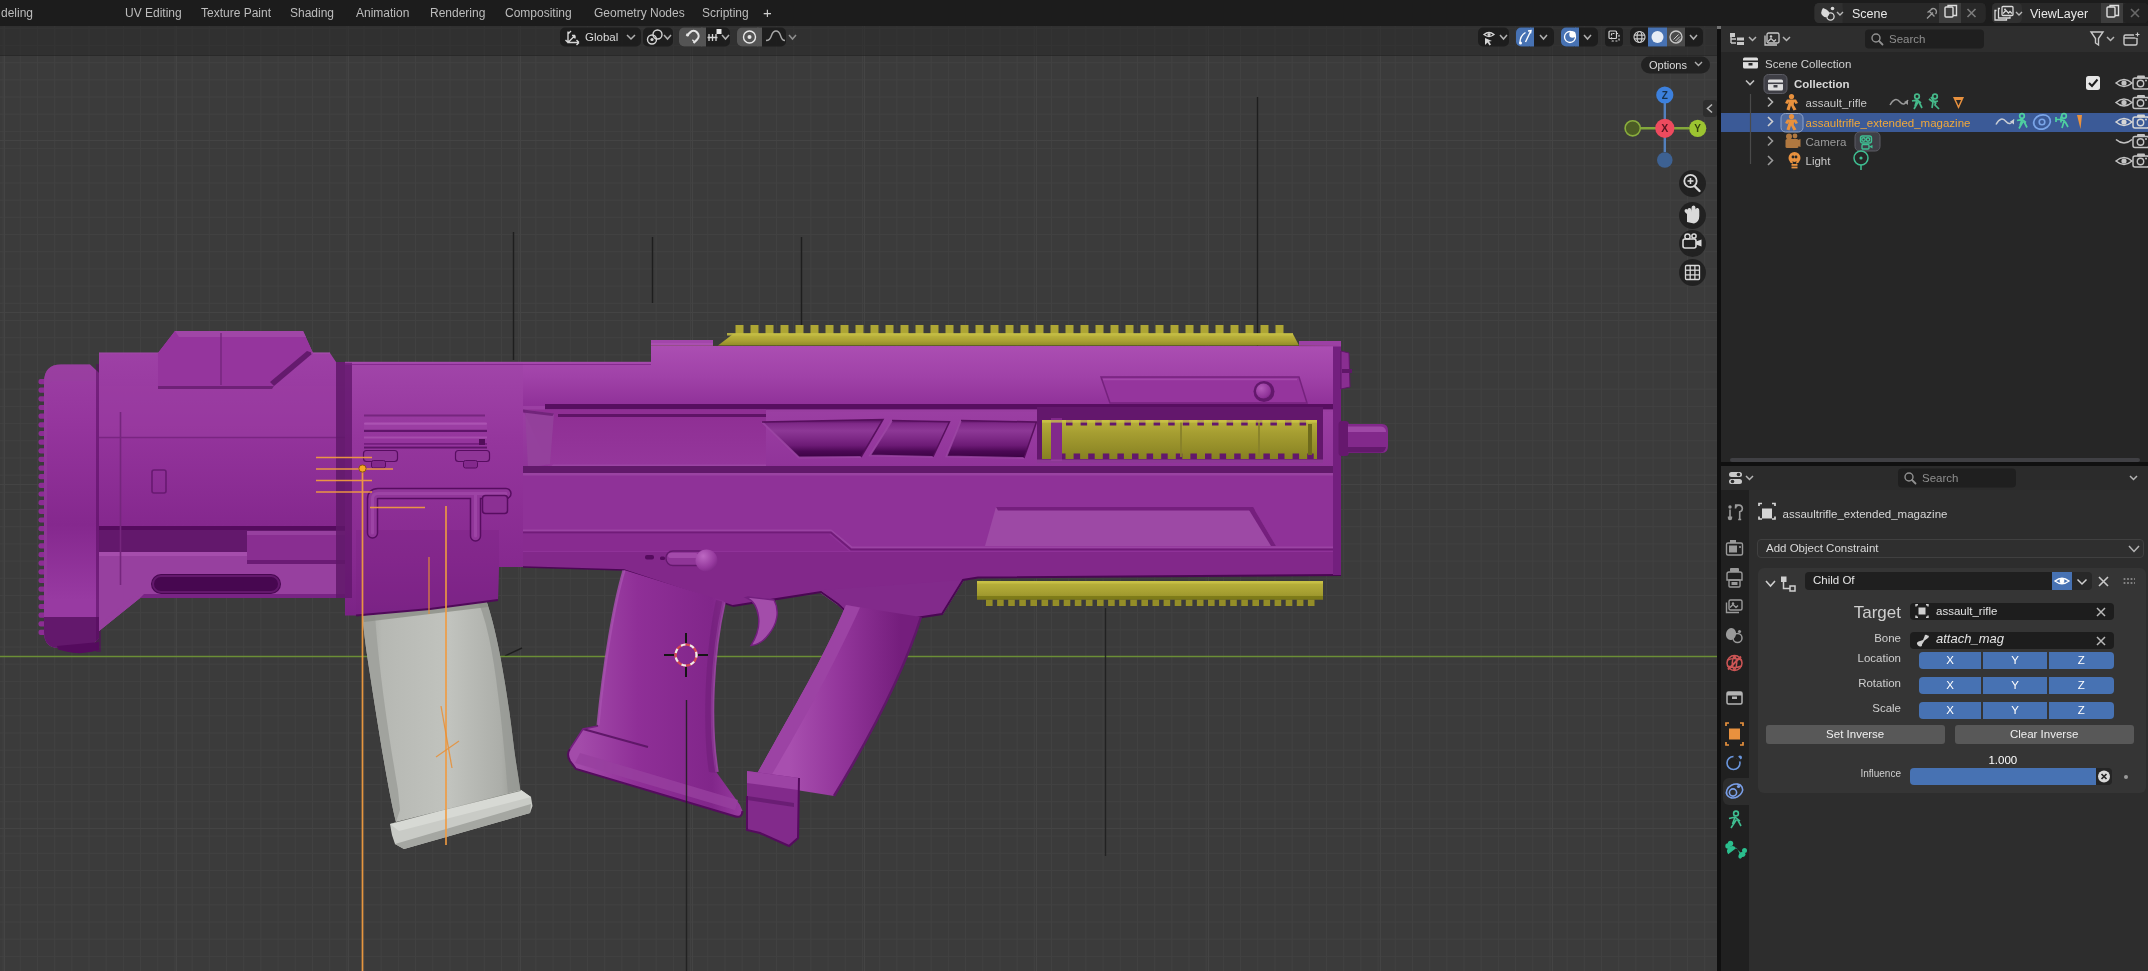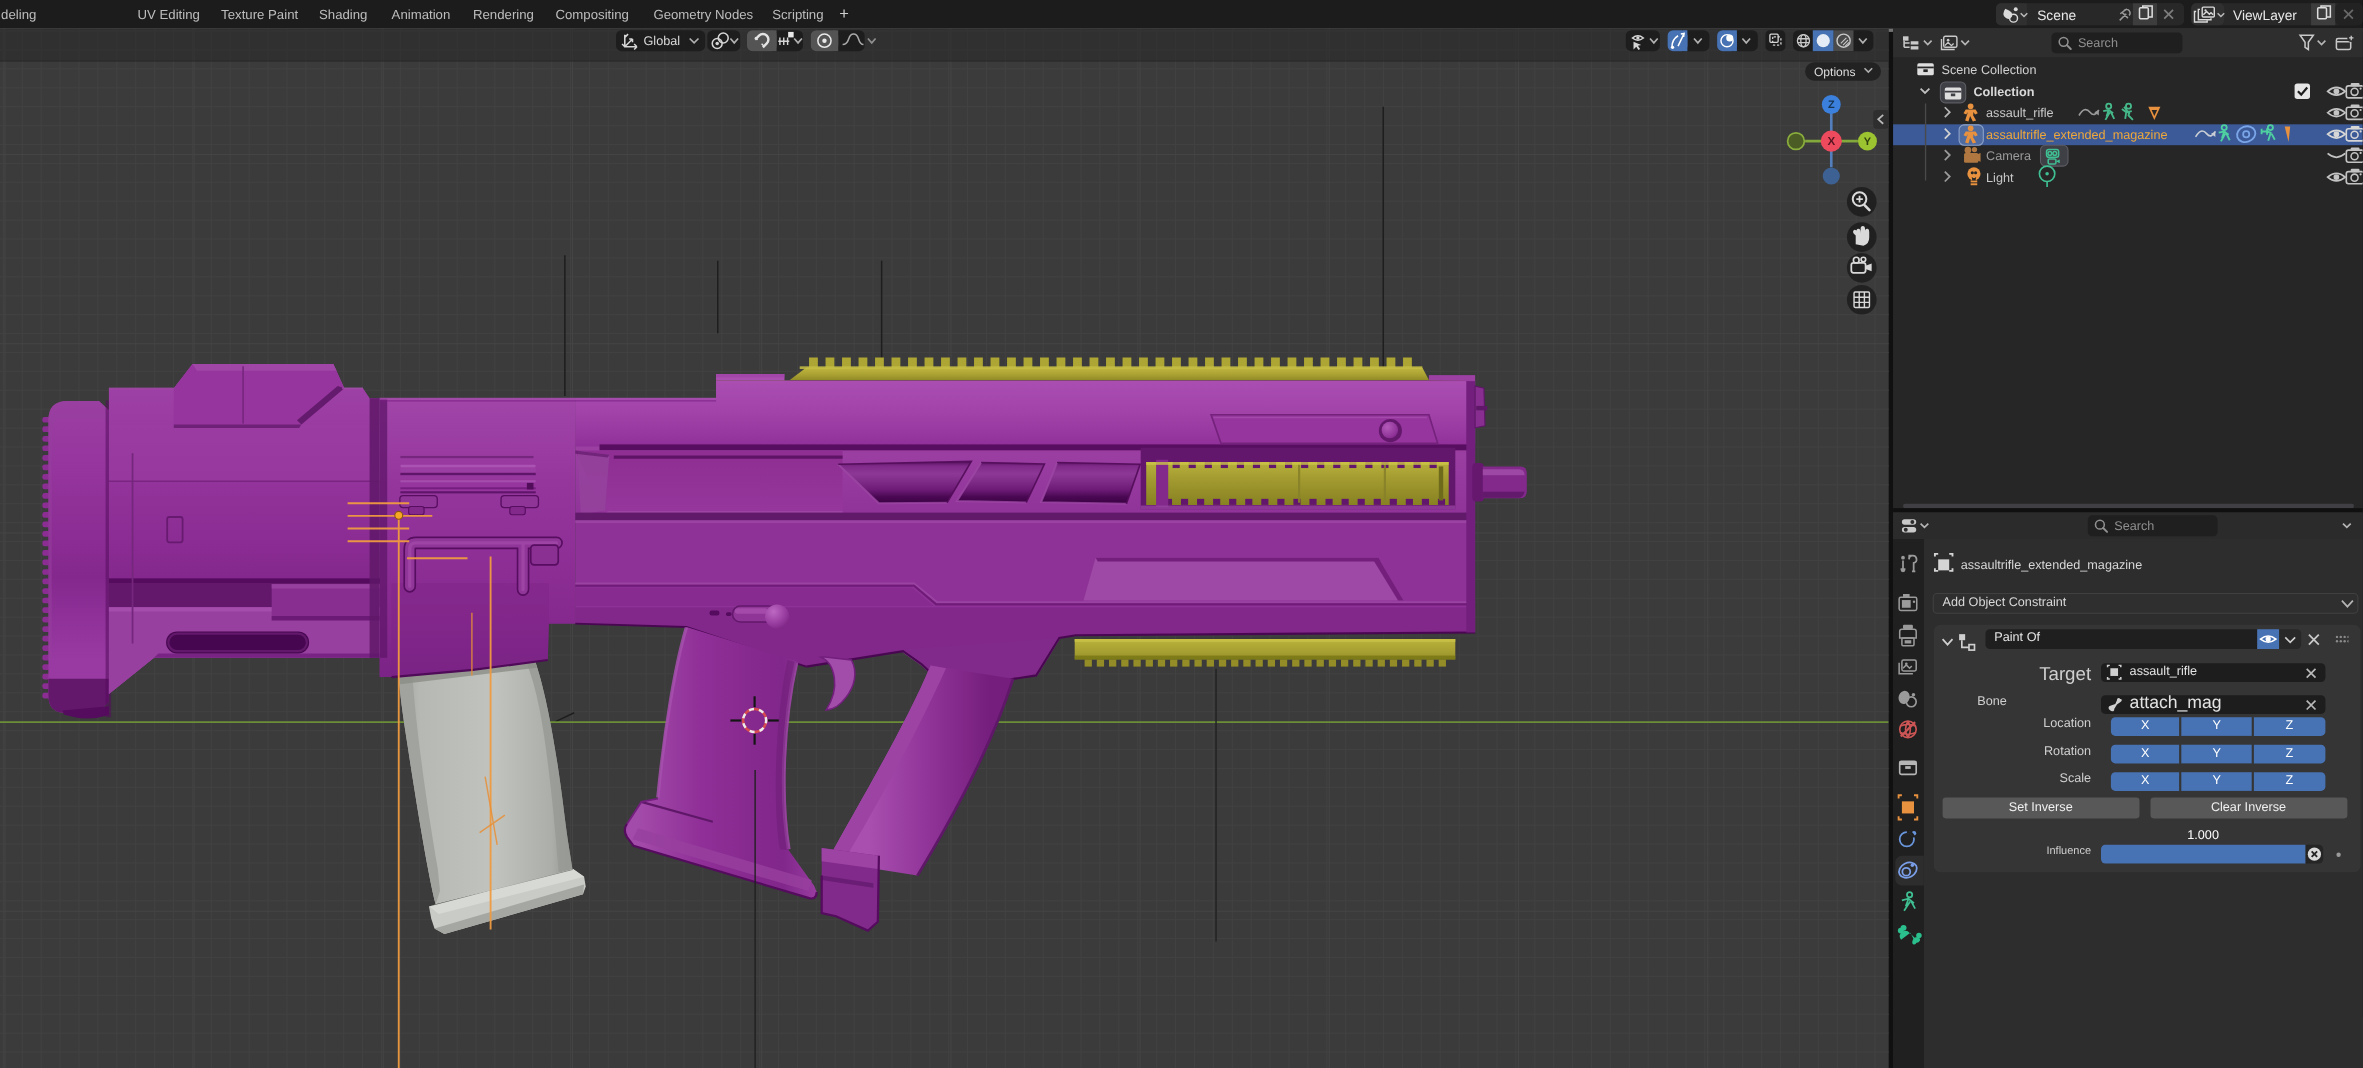--- a/index.html
+++ b/index.html
@@ -863,21 +863,21 @@
 <div class="abs" style="left:37px;top:101.5px;width:388px;height:225px;background:#353535;border-radius:6px;"></div>
 <svg class="abs" style="left:37px;top:101.5px" width="388" height="28" xmlns="http://www.w3.org/2000/svg">
         <path d="M8,13 L12.5,18 L17,13" stroke="#cfcfcf" stroke-width="1.6" fill="none"></path>
         <g stroke="#cfcfcf" stroke-width="1.5" fill="none">
           <rect x="23" y="8.5" width="5.5" height="5.5" fill="#cfcfcf" stroke="none"></rect>
           <path d="M25.5,14 L25.5,20.5 L32,20.5"></path>
           <rect x="32" y="18" width="5" height="5"></rect>
         </g>
       </svg>
 <div class="abs" style="left:83.5px;top:106px;width:247.5px;height:18px;background:#1f1f1f;border-radius:4px 0 0 4px;"></div>
-<div class="abs" style="left:92px;top:108px;font-size:11.5px;color:#e5e5e5;white-space:nowrap;">Paint Of</div>
+<div class="abs" style="left:92px;top:108px;font-size:11.5px;color:#e5e5e5;white-space:nowrap;">Child Of</div>
 <div class="abs" style="left:331px;top:106px;width:20px;height:18px;background:#4772b3;"></div>
 <svg class="abs" style="left:331px;top:106px" width="20" height="18">
         <path d="M3,9 Q10,3.5 17,9 Q10,14.5 3,9 Z" fill="none" stroke="#fff" stroke-width="1.4"></path>
         <circle cx="10" cy="9" r="2.4" fill="#fff"></circle>
       </svg>
 <div class="abs" style="left:351px;top:106px;width:20px;height:18px;background:#282828;border-radius:0 4px 4px 0;"></div>
 <svg class="abs" style="left:351px;top:106px" width="20" height="18">
         <path d="M5.5,7.5 L10,12 L14.5,7.5" stroke="#cfcfcf" stroke-width="1.5" fill="none"></path>
       </svg>
 <svg class="abs" style="left:374px;top:107px" width="17" height="17">
@@ -889,41 +889,41 @@
           <circle cx="5" cy="2" r="1.1"></circle>
           <circle cx="8.5" cy="2" r="1.1"></circle>
           <circle cx="12" cy="2" r="1.1"></circle>
           <circle cx="1.5" cy="6" r="1.1"></circle>
           <circle cx="5" cy="6" r="1.1"></circle>
           <circle cx="8.5" cy="6" r="1.1"></circle>
           <circle cx="12" cy="6" r="1.1"></circle>
         </g>
       </svg>
 <div class="abs" style="left:0px;top:137.2px;width:180px;text-align:right;font-size:17px;color:#cfcfcf;">Target</div>
-<div class="abs" style="left:0px;top:166.0px;width:180px;text-align:center;font-size:11.5px;color:#cfcfcf;">Bone</div>
+<div class="abs" style="left:0px;top:166.0px;width:180px;text-align:right;font-size:11.5px;color:#cfcfcf;">Bone</div>
 <div class="abs" style="left:0px;top:186.0px;width:180px;text-align:right;font-size:11.5px;color:#cfcfcf;">Location</div>
 <div class="abs" style="left:0px;top:211.0px;width:180px;text-align:right;font-size:11.5px;color:#cfcfcf;">Rotation</div>
 <div class="abs" style="left:0px;top:236.0px;width:180px;text-align:right;font-size:11.5px;color:#cfcfcf;">Scale</div>
 <div class="abs" style="left:0px;top:302.0px;width:180px;text-align:right;font-size:10px;color:#cfcfcf;">Influence</div>
 <div class="abs" style="left:189px;top:136.7px;width:203.6px;height:17px;background:#1d1d1d;border-radius:4px;"></div>
 <svg class="abs" style="left:193px;top:138px" width="18" height="15">
         <g stroke="#cfcfcf" stroke-width="1.4" fill="none">
           <rect x="4.5" y="3.5" width="7" height="7" fill="#cfcfcf" stroke="none"></rect>
           <path d="M2,2.5 L2,0.8 L4,0.8 M12,0.8 L14,0.8 L14,2.5 M14,11.5 L14,13.2 L12,13.2 M4,13.2 L2,13.2 L2,11.5"></path>
         </g>
       </svg>
 <div class="abs" style="left:215px;top:139px;font-size:11.5px;color:#e3e3e3;white-space:nowrap;">assault_rifle</div>
 <svg class="abs" style="left:373px;top:139px" width="15" height="15">
         <path d="M3,3 L11,11 M11,3 L3,11" stroke="#b9b9b9" stroke-width="1.5"></path>
       </svg>
 <div class="abs" style="left:189px;top:165.6px;width:203.6px;height:17px;background:#1d1d1d;border-radius:4px;"></div>
 <svg class="abs" style="left:193px;top:166px" width="18" height="17">
         <path d="M4,13.5 C2.5,12 2.5,10 4.5,9.5 L9,8 L10.5,4.5 C10.5,2.5 12.5,2 13.5,3.5 C15,3 15.5,5 14,6 L10.5,8.5 L8,12.5 C8.5,14.5 6,15.5 4,13.5 Z" fill="#cfcfcf"></path>
       </svg>
-<div class="abs" style="left:215px;top:165px;font-size:16px;color:#e3e3e3;white-space:nowrap;">attach_mag</div>
+<div class="abs" style="left:215px;top:165px;font-size:13px;color:#e3e3e3;white-space:nowrap;font-style:italic;">attach_mag</div>
 <svg class="abs" style="left:373px;top:168px" width="15" height="15">
         <path d="M3,3 L11,11 M11,3 L3,11" stroke="#b9b9b9" stroke-width="1.5"></path>
       </svg>
 <div class="abs" style="left:197.8px;top:185.5px;width:62.6px;height:17px;background:#4772b3;border-radius:4px 0 0 4px;"></div>
 <div class="abs" style="left:197.8px;top:187.5px;width:62.6px;text-align:center;font-size:11.5px;color:#ffffff;">X</div>
 <div class="abs" style="left:262.4px;top:185.5px;width:63.6px;height:17px;background:#4772b3;border-radius:0;"></div>
 <div class="abs" style="left:262.4px;top:187.5px;width:63.6px;text-align:center;font-size:11.5px;color:#ffffff;">Y</div>
 <div class="abs" style="left:328px;top:185.5px;width:64.6px;height:17px;background:#4772b3;border-radius:0 4px 4px 0;"></div>
 <div class="abs" style="left:328px;top:187.5px;width:64.6px;text-align:center;font-size:11.5px;color:#ffffff;">Z</div>
 <div class="abs" style="left:197.8px;top:210.5px;width:62.6px;height:17px;background:#4772b3;border-radius:4px 0 0 4px;"></div>

